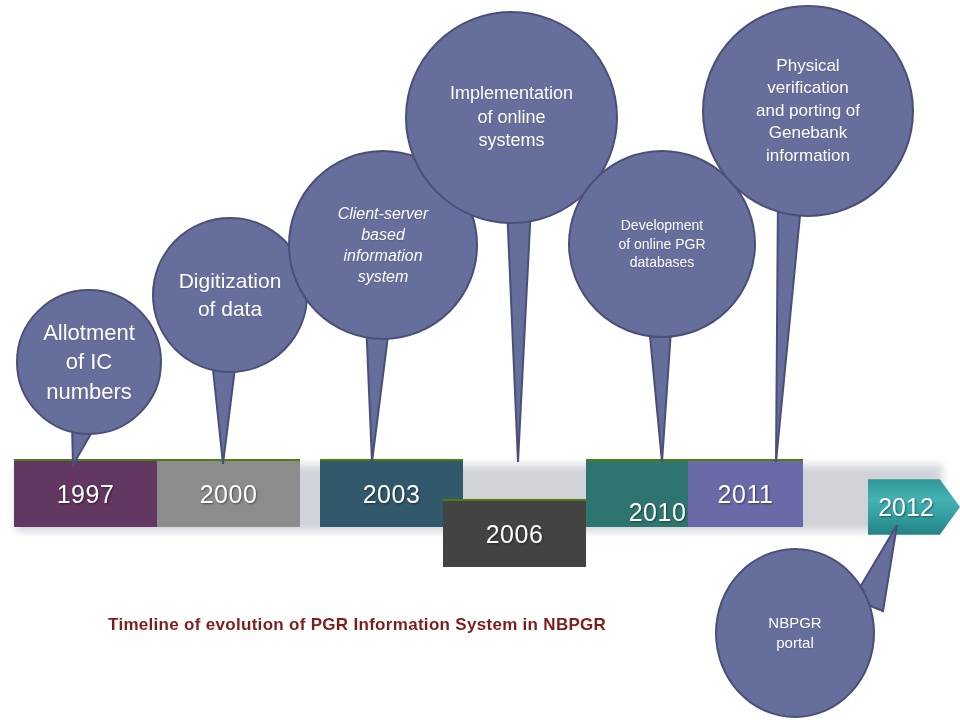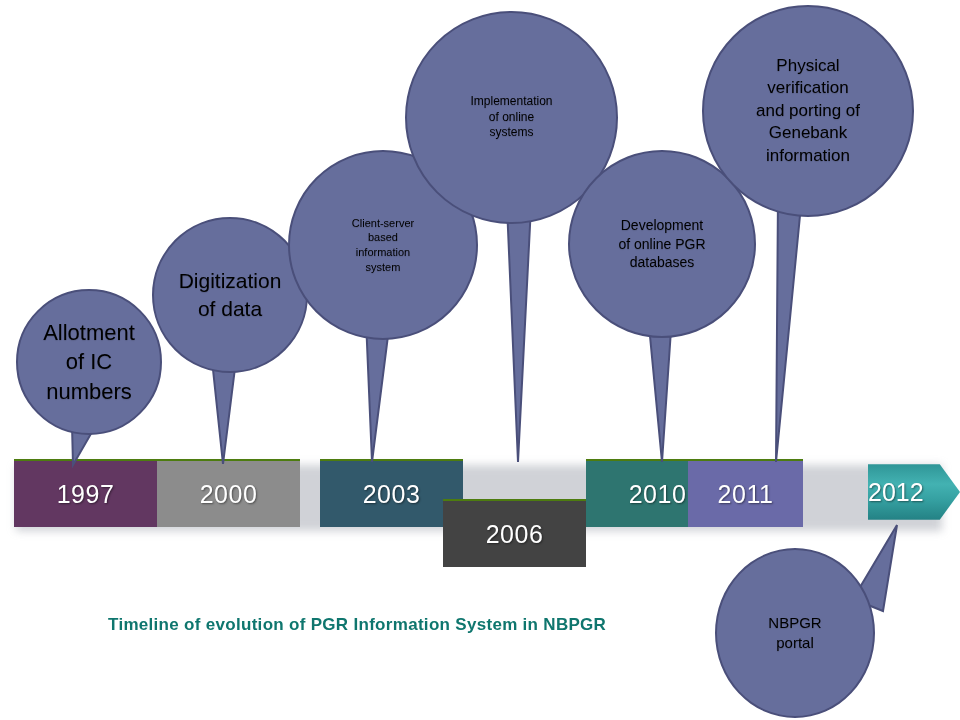--- a/index.html
+++ b/index.html
@@ -42,64 +42,65 @@
     border-top: 2px solid #4d7c0f;
   }
   .segment .year {
     color: #ffffff;
     font-size: 25px;
     letter-spacing: 0.5px;
     text-shadow: 1px 1px 2px rgba(0,0,0,0.45);
   }
   .arrow-seg {
     position: absolute;
-    top: 0;
+    top: 15px;
     height: 66px;
     display: flex;
     align-items: center;
+    justify-content: center;
     background: linear-gradient(to bottom, #2a8e90 0%, #43b2b2 38%, #35a0a1 62%, #1f7a7d 100%);
     clip-path: polygon(0 8%, 78% 8%, 100% 50%, 78% 92%, 0 92%);
   }
   .arrow-seg .year {
     color: #ffffff;
     font-size: 25px;
     margin-right: 16px;
     text-shadow: 1px 1px 2px rgba(0,0,0,0.45);
   }
   
   .bubble {
     position: absolute;
     box-sizing: border-box;
     border: 2px solid #4a4f7a;
     background: #666e9c;
     border-radius: 50%;
     display: flex;
     align-items: center;
     justify-content: center;
     text-align: center;
-    color: #000000;
+    color: #ffffff;
     line-height: 1.32;
     z-index: 3;
   }
   .bubble .btext {
     padding: 0 10px;
     white-space: pre-line;
     text-shadow: 0 1px 1px rgba(0,0,0,0.12);
   }
   .tail {
     position: absolute;
     z-index: 2;
   }
   .tail svg { display: block; overflow: visible; }
   
   #caption {
     position: absolute;
     left: 108px;
     top: 615px;
-    color: #0f766e;
+    color: #7f1d1d;
     font-size: 17px;
     font-weight: bold;
     letter-spacing: 0.3px;
     white-space: nowrap;
   }
 </style>
 </head>
 <body>
 
 <div id="canvas">
@@ -122,32 +123,32 @@
       </div>
       <div class="bubble" style="left: 152px; top: 217px; width: 156px; height: 156px; font-size: 21px;">
         <div class="btext">Digitization
 of data</div>
       </div>
       <div class="tail" style="left: 352px; top: 320px;">
         <svg width="52" height="142">
           <polygon points="14,0 38,0 20,142" fill="#666e9c" stroke="#4a4f7a" stroke-width="2"></polygon>
         </svg>
       </div>
-      <div class="bubble" style="left: 288px; top: 150px; width: 190px; height: 190px; font-size: 11px;">
+      <div class="bubble" style="left: 288px; top: 150px; width: 190px; height: 190px; font-size: 16px; font-style: italic;">
         <div class="btext">Client-server
 based
 information
 system</div>
       </div>
       <div class="tail" style="left: 489px; top: 206px;">
         <svg width="60" height="256">
           <polygon points="18,0 42,0 29,256" fill="#666e9c" stroke="#4a4f7a" stroke-width="2"></polygon>
         </svg>
       </div>
-      <div class="bubble" style="left: 405px; top: 11px; width: 213px; height: 213px; font-size: 12px;">
+      <div class="bubble" style="left: 405px; top: 11px; width: 213px; height: 213px; font-size: 18px;">
         <div class="btext">Implementation
 of online
 systems</div>
       </div>
       <div class="tail" style="left: 632px; top: 315px;">
         <svg width="56" height="147">
           <polygon points="16,0 40,0 30,147" fill="#666e9c" stroke="#4a4f7a" stroke-width="2"></polygon>
         </svg>
       </div>
       <div class="bubble" style="left: 568px; top: 150px; width: 188px; height: 188px; font-size: 14px;">
@@ -177,21 +178,21 @@
         </div>
         <div class="segment" style="left: 143px; width: 143px; background: rgb(140, 140, 140);">
           <span class="year">2000</span>
         </div>
         <div class="segment" style="left: 286px; width: 143px; background: rgb(50, 89, 107); margin-left: 20px;">
           <span class="year">2003</span>
         </div>
         <div class="segment" style="left: 429px; width: 143px; background: rgb(67, 67, 67); margin-top: 40px;">
           <span class="year">2006</span>
         </div>
-        <div class="segment" style="left: 572px; width: 143px; background: rgb(46, 117, 112);">
+        <div class="segment" style="left: 572px; width: 143px; background: rgb(46, 117, 112); align-items: flex-end;">
           <span class="year">2010</span>
         </div>
         <div class="segment" style="left: 674px; width: 115px; background: rgb(106, 106, 168);">
           <span class="year">2011</span>
         </div>
         <div class="arrow-seg" style="left: 854px; width: 92px;">
           <span class="year">2012</span>
         </div>
       </div>
   </div>

